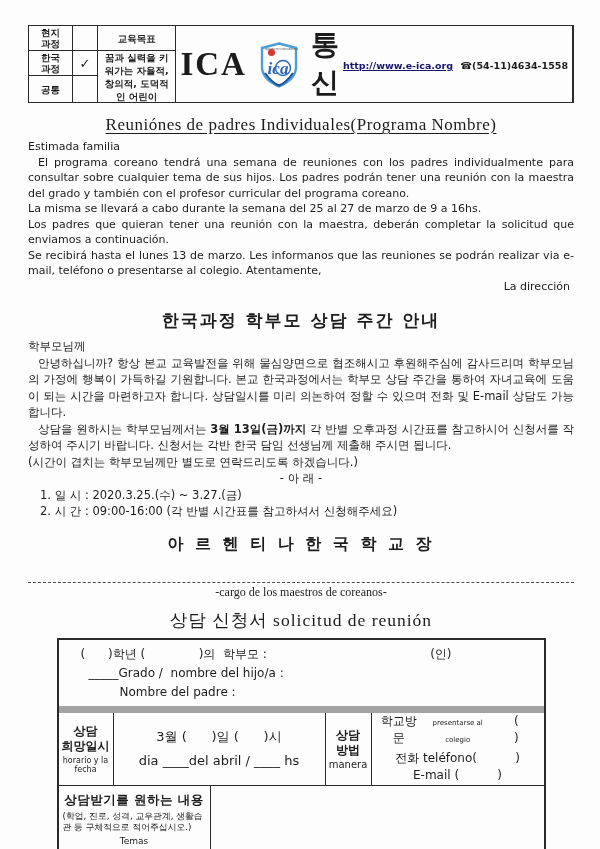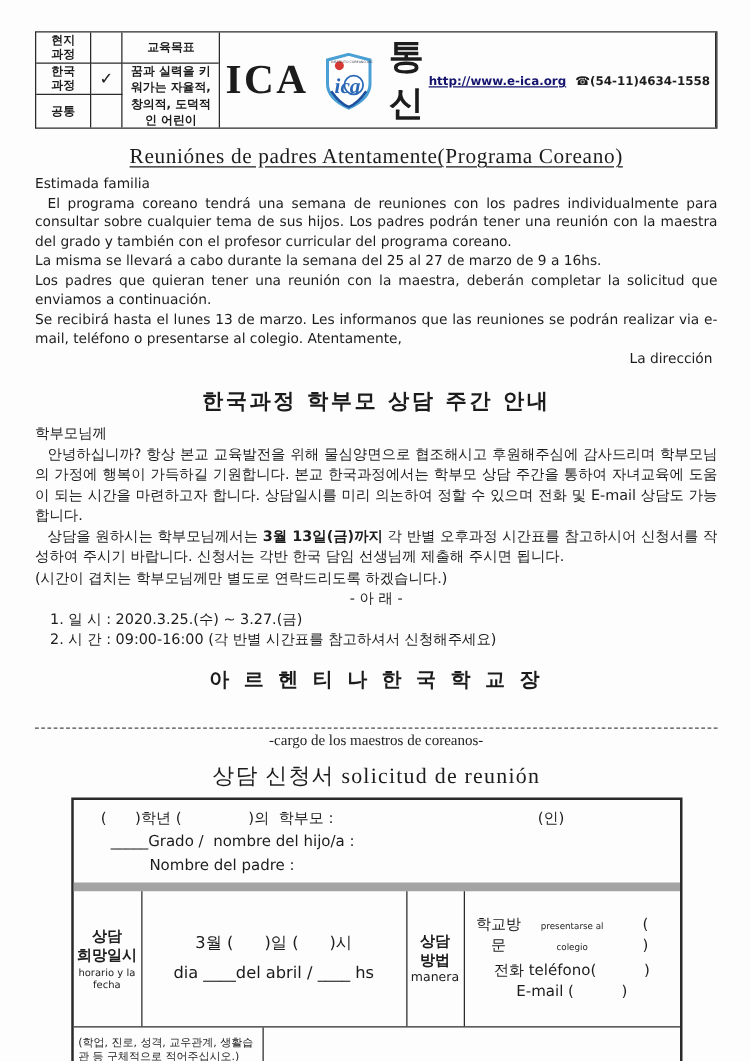--- a/index.html
+++ b/index.html
@@ -77,21 +77,21 @@
 
   .form-mid { display:grid; grid-template-columns:55px 212px 46px 1fr;
     border-top:7px solid #a3a3a3; min-height:62px; }
   .fm-cell { border-right:1px solid #2a2a2a; display:flex; flex-direction:column;
     align-items:center; justify-content:center; text-align:center; padding:2px 1px; }
   .fm-cell:last-child { border-right:none; }
   .fm-label-kr { font-size:12px; font-weight:600; line-height:15px; }
   .fm-label-sm { font-size:8px; line-height:9px; margin-top:2px; }
   .fm-when-kr { font-size:13px; line-height:20px; }
   .fm-when-es { font-size:13px; line-height:20px; margin-top:4px; }
-  .fm-methods { align-items:stretch; font-size:12px; line-height:17.5px; padding:18px 6px; }
+  .fm-methods { align-items:stretch; font-size:12px; line-height:17.5px; padding:0 6px; }
   .fm-m1 { display:flex; align-items:baseline; justify-content:space-between; }
   .fm-m1-es { font-size:7px; margin:0 3px; }
   .fm-m2, .fm-m3 { text-align:center; }
 
   .form-bottom { display:grid; grid-template-columns:152px 1fr;
     border-top:1px solid #2a2a2a; min-height:84px; }
   .fb-left { border-right:1px solid #2a2a2a; padding:6px 4px; }
   .fb-title { font-size:12.5px; font-weight:700; text-align:center; letter-spacing:0.5px; }
   .fb-hint { font-size:8.8px; line-height:11.5px; margin-top:2px; }
   .fb-sub { font-size:9px; text-align:center; margin-top:2px; }
@@ -136,21 +136,21 @@
           <span class="brand-tongsin">통신</span>
         </div>
         <div class="brand-url-line">
           <span class="brand-url">http://www.e-ica.org</span>
           <span class="brand-phone">☎(54-11)4634-1558</span>
         </div>
       </div>
 
     </div>
 
-    <div class="es-title">Reuniónes de padres Atentamente(Programa Coreano)</div>
+    <div class="es-title">Reuniónes de padres Individuales(Programa Nombre)</div>
     <div class="body-es">
       <p>Estimada familia</p>
       <p class="indent">El programa coreano tendrá una semana de reuniones con los padres individualmente para consultar sobre cualquier tema de sus hijos. Los padres podrán tener una reunión con la maestra del grado y también con el profesor curricular del programa coreano.</p>
       <p>La misma se llevará a cabo durante la semana del 25 al 27 de marzo de 9 a 16hs.</p>
       <p>Los padres que quieran tener una reunión con la maestra, deberán completar la solicitud que enviamos a continuación.</p>
       <p>Se recibirá hasta el lunes 13 de marzo. Les informanos que las reuniones se podrán realizar via e-mail, teléfono o presentarse al colegio. Atentamente,</p>
       <p class="sig-right">La dirección</p>
     </div>
 
     <div class="kr-title">한국과정 학부모 상담 주간 안내</div>
@@ -203,20 +203,21 @@
             <span class="fm-m1-es">presentarse al colegio</span>
             <span class="pre">(          )</span>
           </div>
           <div class="fm-m2 pre">전화 teléfono(          )</div>
           <div class="fm-m3 pre">E-mail (          )</div>
         </div>
       </div>
 
       <div class="form-bottom">
         <div class="fb-left">
+          <div class="fb-title">상담받기를 원하는 내용</div>
           <div class="fb-hint">(학업, 진로, 성격, 교우관계, 생활습관 등 구체적으로 적어주십시오.)</div>
           <div class="fb-sub">Temas</div>
         </div>
         <div></div>
       </div>
 
     </div>
   </div>
 </div>
 

